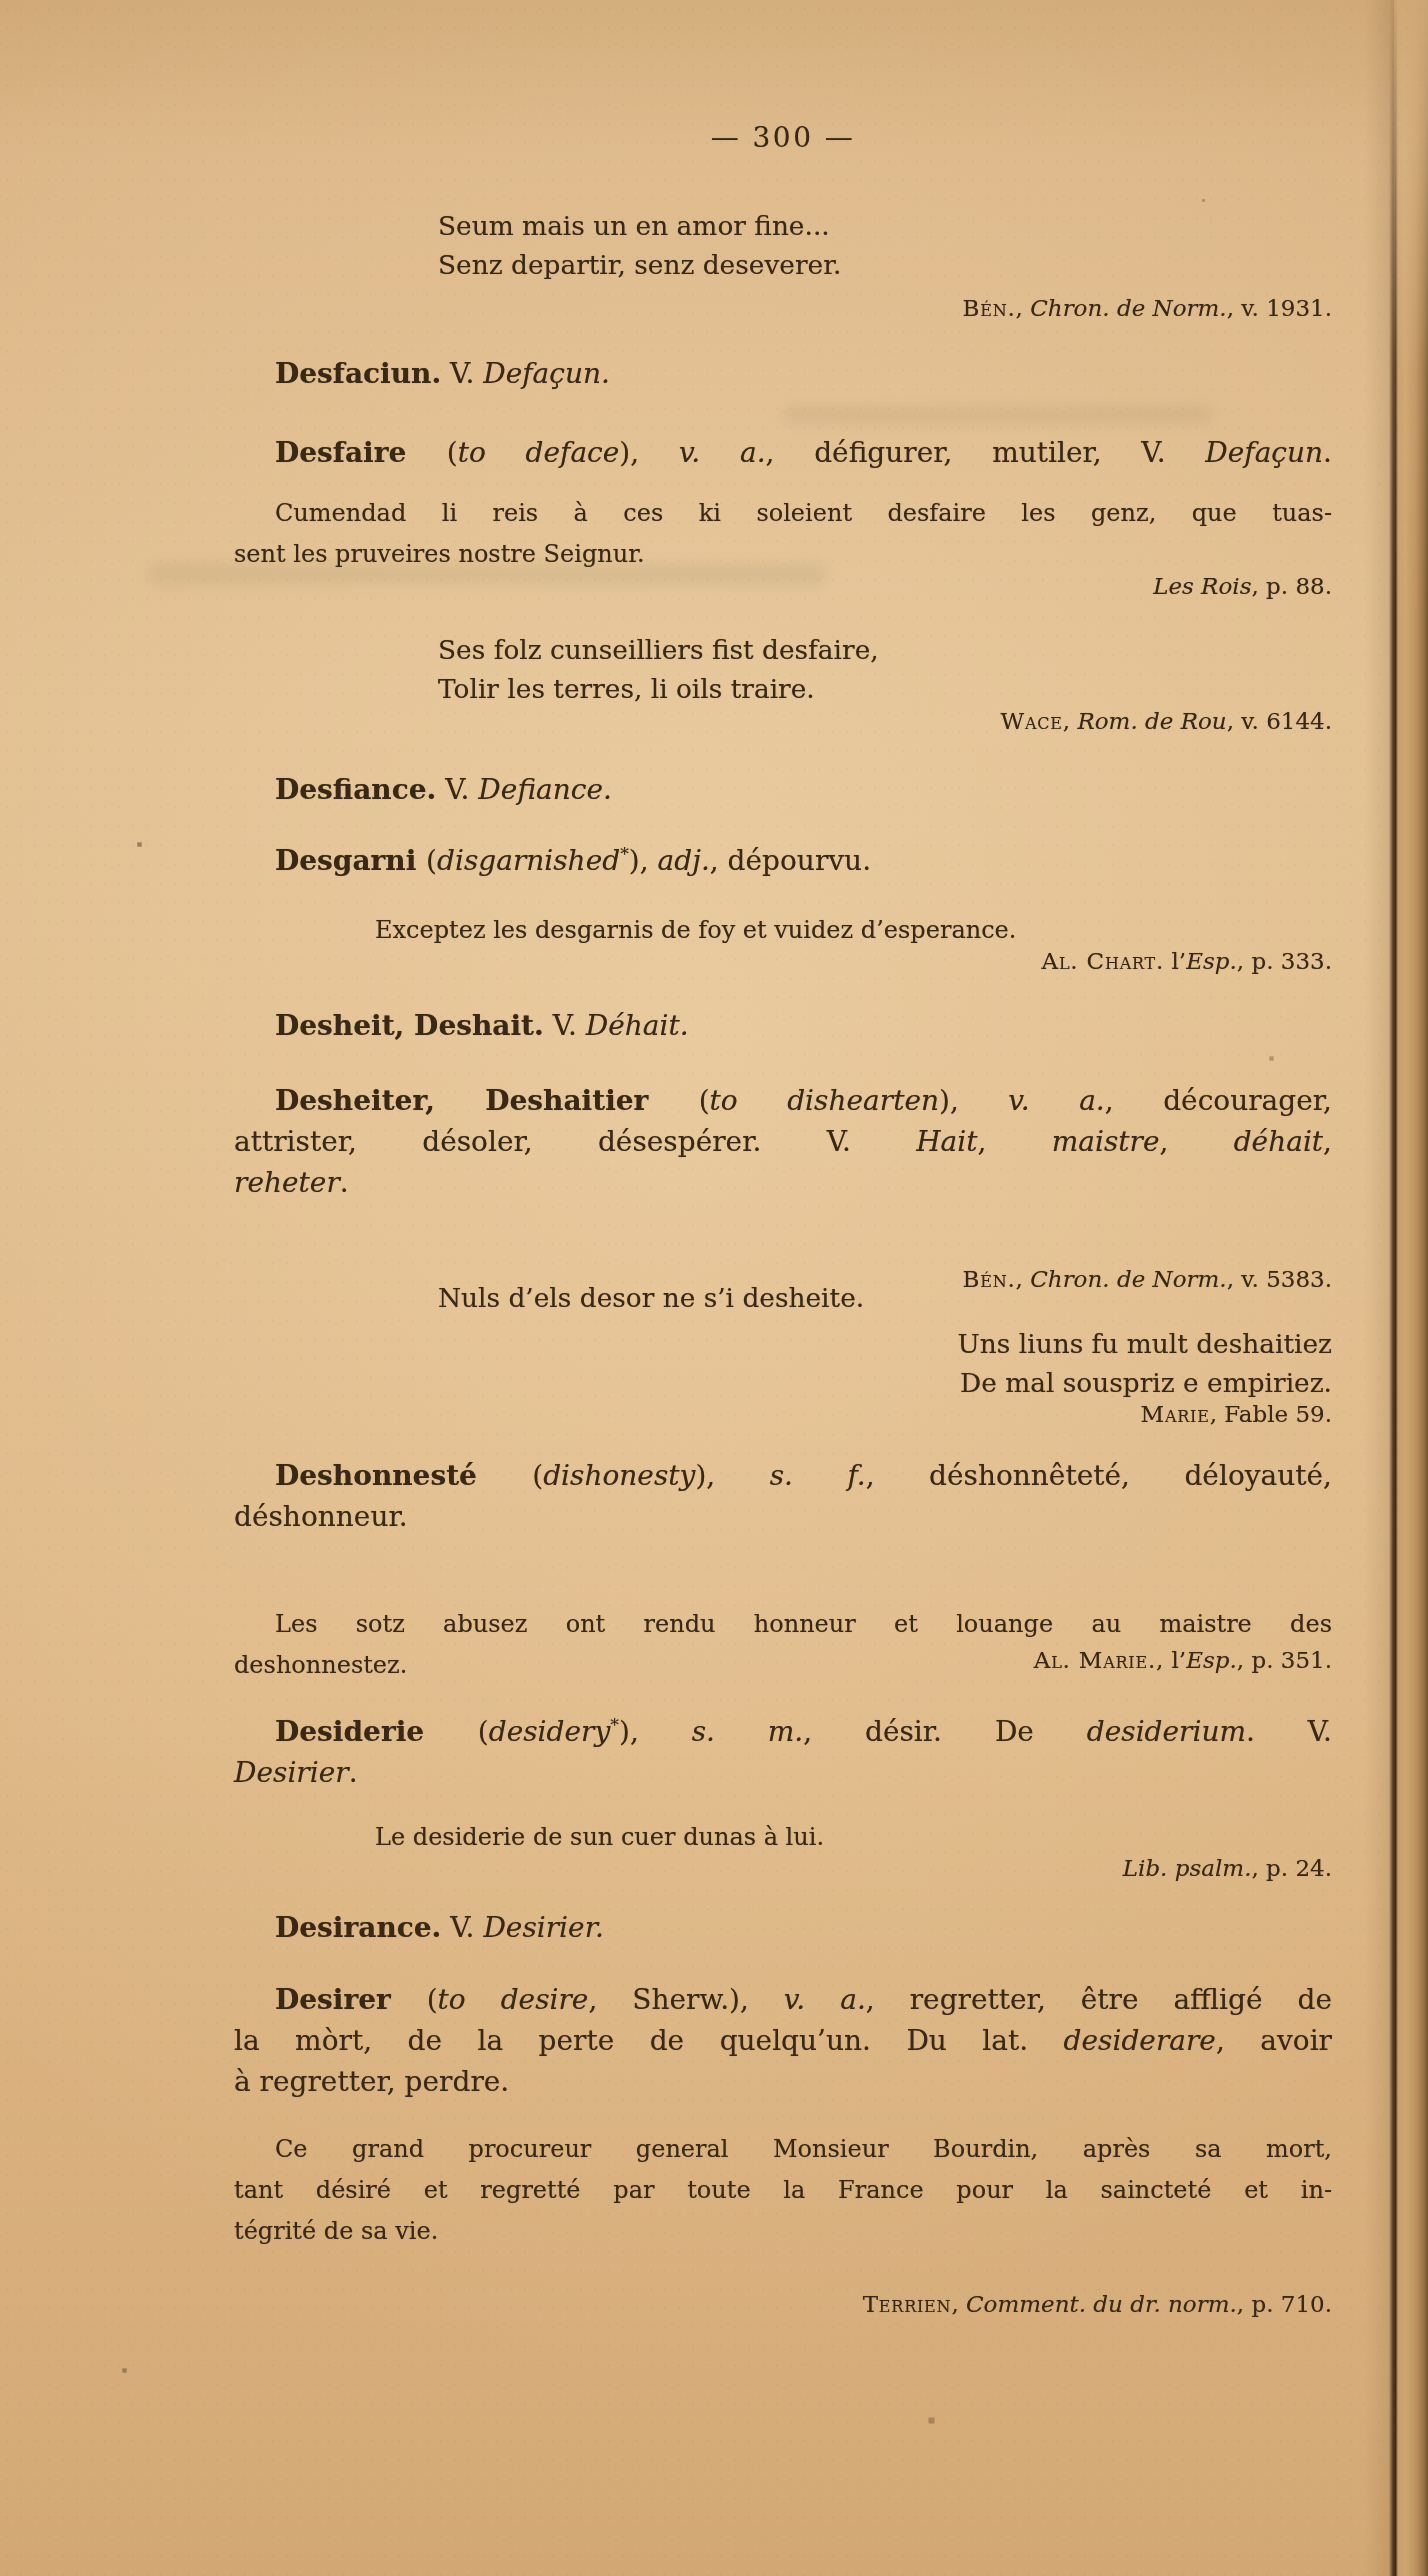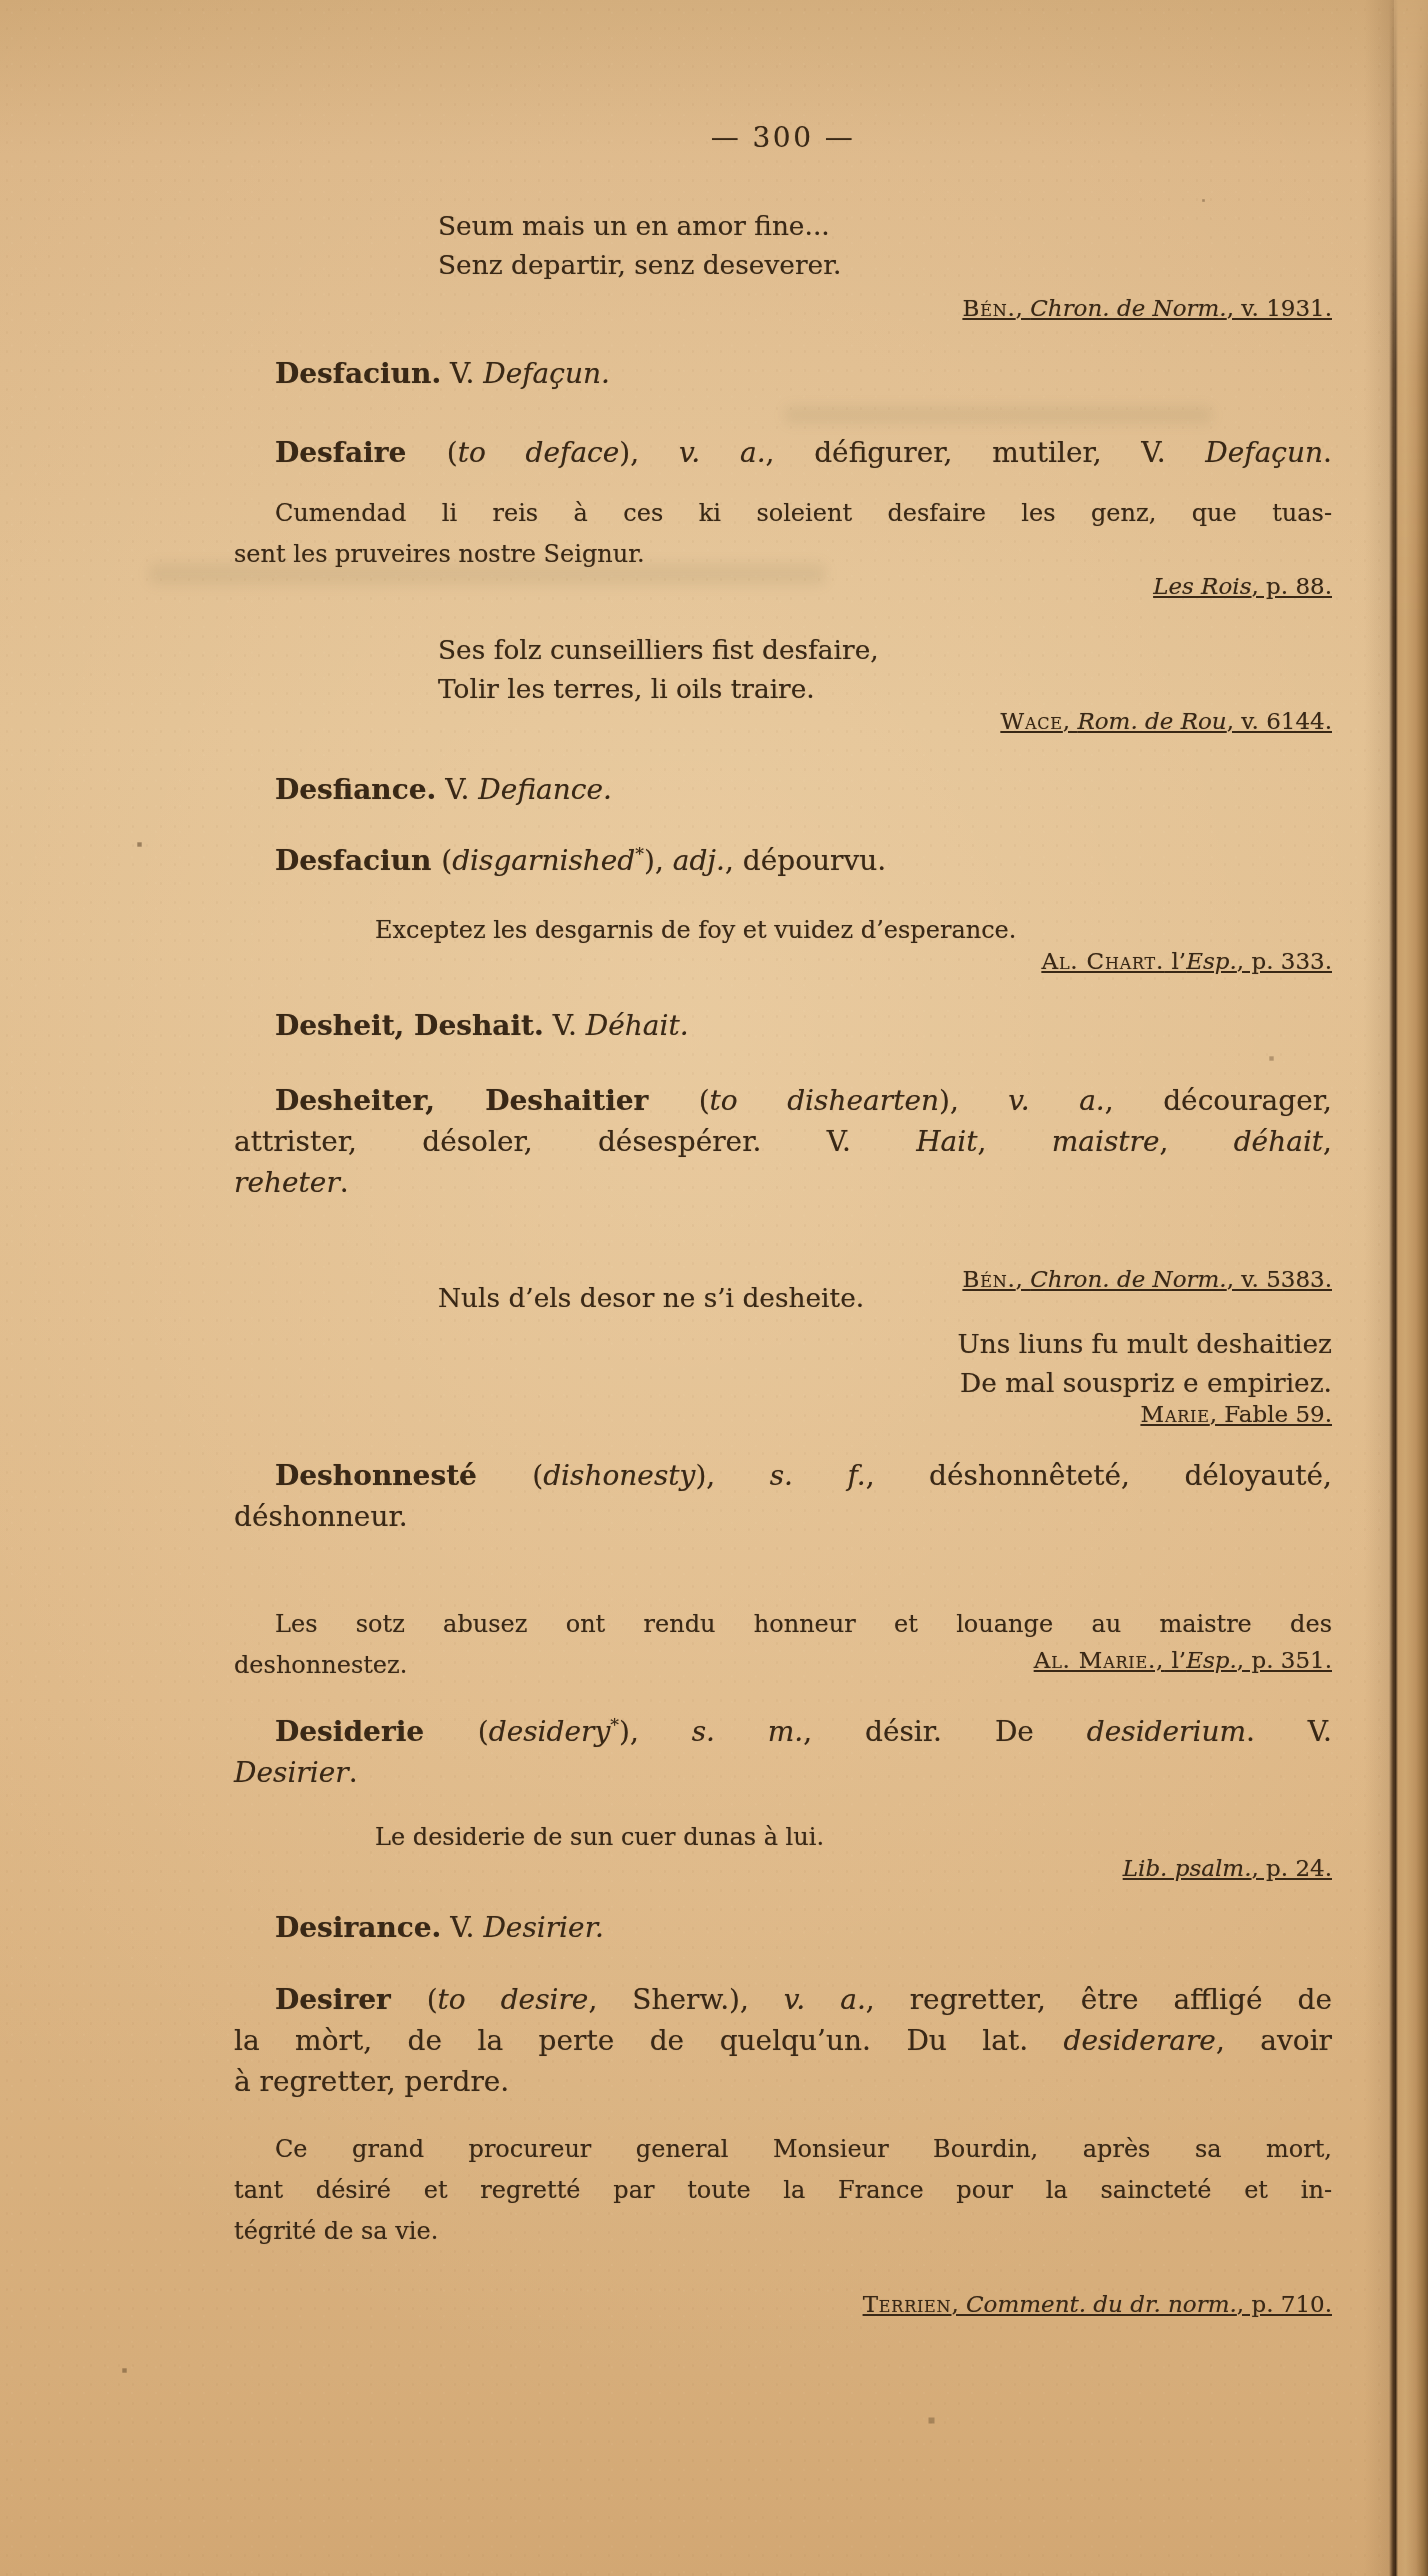--- a/index.html
+++ b/index.html
@@ -44,21 +44,21 @@
       1271px 1058px 0 1.7px rgba(66,44,22,0.30);
   }
 
   .block{position:absolute;left:234px;width:1098px;color:#39281665;}
   .block{color:#392816;}
   .line{text-shadow:0 0 0.8px rgba(57,40,22,0.45);}
   .pageno{text-align:center;font-size:28px;letter-spacing:2.5px;}
   .entry .line{font-size:28px;line-height:41px;}
   .quote .line{font-size:24px;line-height:41px;}
   .verse .line{font-size:26.4px;line-height:39px;}
-  .cit{text-align:right;padding-right:6.6px;font-size:23px;line-height:26.4px;text-decoration:underline;}
+  .cit{text-align:right;padding-right:6.6px;font-size:23px;line-height:26.4px;}
   .line.ind{text-indent:41px;}
   .line.just{text-align:justify;text-align-last:justify;}
   .seg-b{font-weight:bold;}
   .seg-i{font-style:italic;}
   .seg-sc{font-variant:small-caps;letter-spacing:0.8px;}
   .seg-sup{vertical-align:super;font-size:0.62em;font-style:italic;}
 </style>
 </head>
 <body>
 
@@ -96,21 +96,21 @@
       <div class="line" style="padding-left: 204px;"><span class="seg">Ses folz cunseilliers fist desfaire,</span></div>
       <div class="line" style="padding-left: 204px;"><span class="seg">Tolir les terres, li oils traire.</span></div>
     </div>
     <div class="block cit" style="top: 708px;">
       <div class="line"><span class="seg-sc">Wace</span><span class="seg">, </span><span class="seg-i">Rom. de Rou</span><span class="seg">, v. 6144.</span></div>
     </div>
     <div class="block entry" style="top: 769px;">
       <div class="line ind"><span class="seg-b">Desfiance.</span><span class="seg"> V. </span><span class="seg-i">Defiance.</span></div>
     </div>
     <div class="block entry" style="top: 834px;">
-      <div class="line ind"><span class="seg-b">Desfaciun </span><span class="seg">(</span><span class="seg-i">disgarnished</span><span class="seg-sup">*</span><span class="seg">), </span><span class="seg-i">adj.</span><span class="seg">, dépourvu.</span></div>
+      <div class="line ind"><span class="seg-b">Desgarni </span><span class="seg">(</span><span class="seg-i">disgarnished</span><span class="seg-sup">*</span><span class="seg">), </span><span class="seg-i">adj.</span><span class="seg">, dépourvu.</span></div>
     </div>
     <div class="block quote" style="top: 910px;">
       <div class="line" style="padding-left: 141px;"><span class="seg">Exceptez les desgarnis de foy et vuidez d’esperance.</span></div>
     </div>
     <div class="block cit" style="top: 948px;">
       <div class="line"><span class="seg-sc">Al. Chart.</span><span class="seg"> l’</span><span class="seg-i">Esp.</span><span class="seg">, p. 333.</span></div>
     </div>
     <div class="block entry" style="top: 1005px;">
       <div class="line ind"><span class="seg-b">Desheit, Deshait.</span><span class="seg"> V. </span><span class="seg-i">Déhait.</span></div>
     </div>

